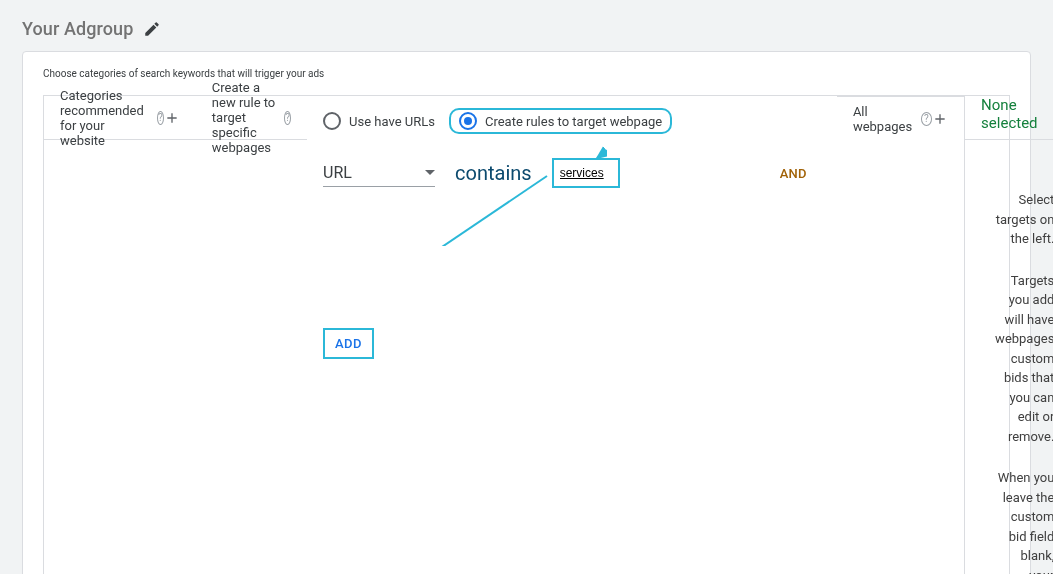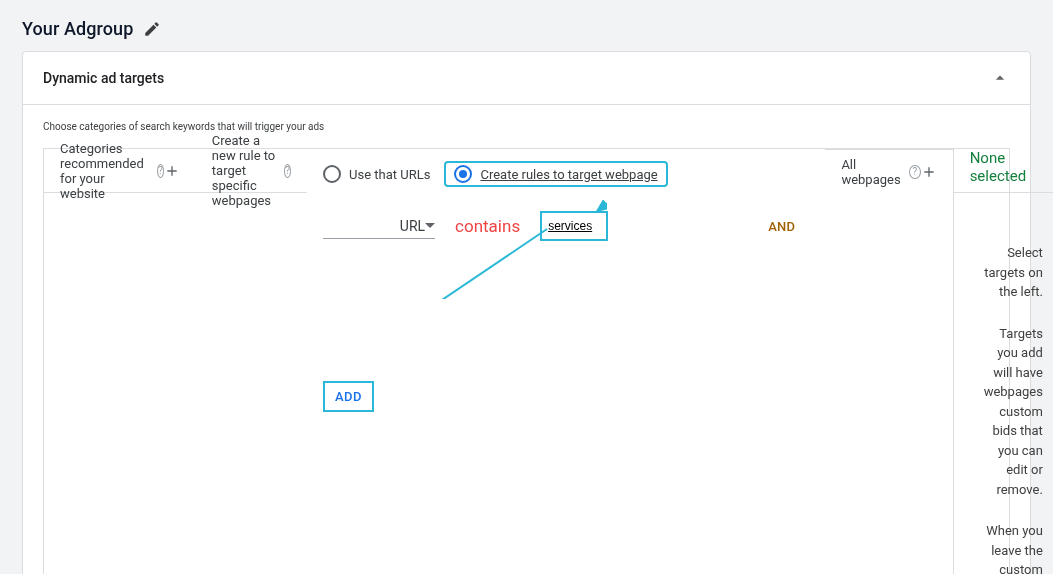--- a/index.html
+++ b/index.html
@@ -16,21 +16,21 @@
   }
   .header {
     display: flex;
     align-items: center;
     gap: 10px;
     margin-bottom: 12px;
   }
   .header-title {
     font-size: 18px;
     font-weight: 500;
-    color: #0f172a;
+    color: #737373;
     letter-spacing: 0.1px;
   }
   .pencil-icon svg { display: block; }
   .card {
     background: #fff;
     border: 1px solid #dadce0;
     border-radius: 4px;
   }
   .card-header {
     display: flex;
@@ -122,51 +122,51 @@
   }
   .radio-circle.checked::after {
     content: '';
     position: absolute;
     top: 3px; left: 3px; right: 3px; bottom: 3px;
     background: #1a73e8;
     border-radius: 50%;
   }
   .hl-box {
     border: 2px solid #2bb8d8;
-    border-radius: 4px;
+    border-radius: 10px;
     padding: 2px 8px;
     display: inline-flex;
     align-items: center;
     gap: 8px;
-    text-decoration: underline;
   }
   .rule-line {
     display: flex;
     align-items: center;
     gap: 20px;
   }
   .select {
     display: flex;
     align-items: center;
+    gap: 60px;
     border-bottom: 1px solid #9aa0a6;
     padding: 4px 0;
-    font-size: 14px;
+    font-size: 16px;
     color: #3c4043;
     min-width: 112px;
-    justify-content: flex-end;
+    justify-content: space-between;
   }
   .select .caret {
     width: 0; height: 0;
     border-left: 5px solid transparent;
     border-right: 5px solid transparent;
     border-top: 5px solid #5f6368;
   }
   .contains-label {
-    font-size: 17px;
-    color: #ef4444;
+    font-size: 20px;
+    color: #0c4a6e;
   }
   .value-input {
     border: none;
     border-bottom: 1px solid #9aa0a6;
     font-size: 12px;
     padding: 4px 2px;
     width: 188px;
     color: #000000;
     background: transparent;
     outline: none;
@@ -228,28 +228,20 @@
   <div class="header">
     <span class="header-title">Your Adgroup</span>
     <span class="pencil-icon">
       <svg width="18" height="18" viewBox="0 0 24 24" fill="#3c4043">
           <path d="M3 17.25V21h3.75l11-11.04-3.75-3.75L3 17.25zM20.71 7.04a1 1 0 0 0 0-1.41l-2.34-2.34a1 1 0 0 0-1.41 0l-1.83 1.83 3.75 3.75 1.83-1.83z"></path>
         </svg>
     </span>
   </div>
 
   <div class="card">
-    <div class="card-header">
-      <span class="card-title">Dynamic ad targets</span>
-      <span class="chevron-icon">
-        <svg width="20" height="20" viewBox="0 0 24 24" fill="#5f6368">
-            <path d="M7 14l5-5 5 5z"></path>
-          </svg>
-      </span>
-    </div>
     <div class="card-body">
       <div class="intro">Choose categories of search keywords that will trigger your ads</div>
 
       <div class="columns">
 
         <div class="left-col">
           <div class="row">
             <span class="row-label">
               <span>Categories recommended for your website</span>
               <span class="help-icon">?</span>
@@ -265,21 +257,21 @@
             <span class="row-label">
               <span>Create a new rule to target specific webpages</span>
               <span class="help-icon">?</span>
             </span>
           </div>
 
           <div class="rule-body">
             <div class="radio-row">
               <label class="radio">
                 <span class="radio-circle"></span>
-                <span>Use that URLs</span>
+                <span>Use have URLs</span>
               </label>
               <span class="hl-box">
                 <label class="radio">
                   <span class="radio-circle checked"></span>
                   <span>Create rules to target webpage</span>
                 </label>
               </span>
             </div>
 
             <div class="rule-line">

